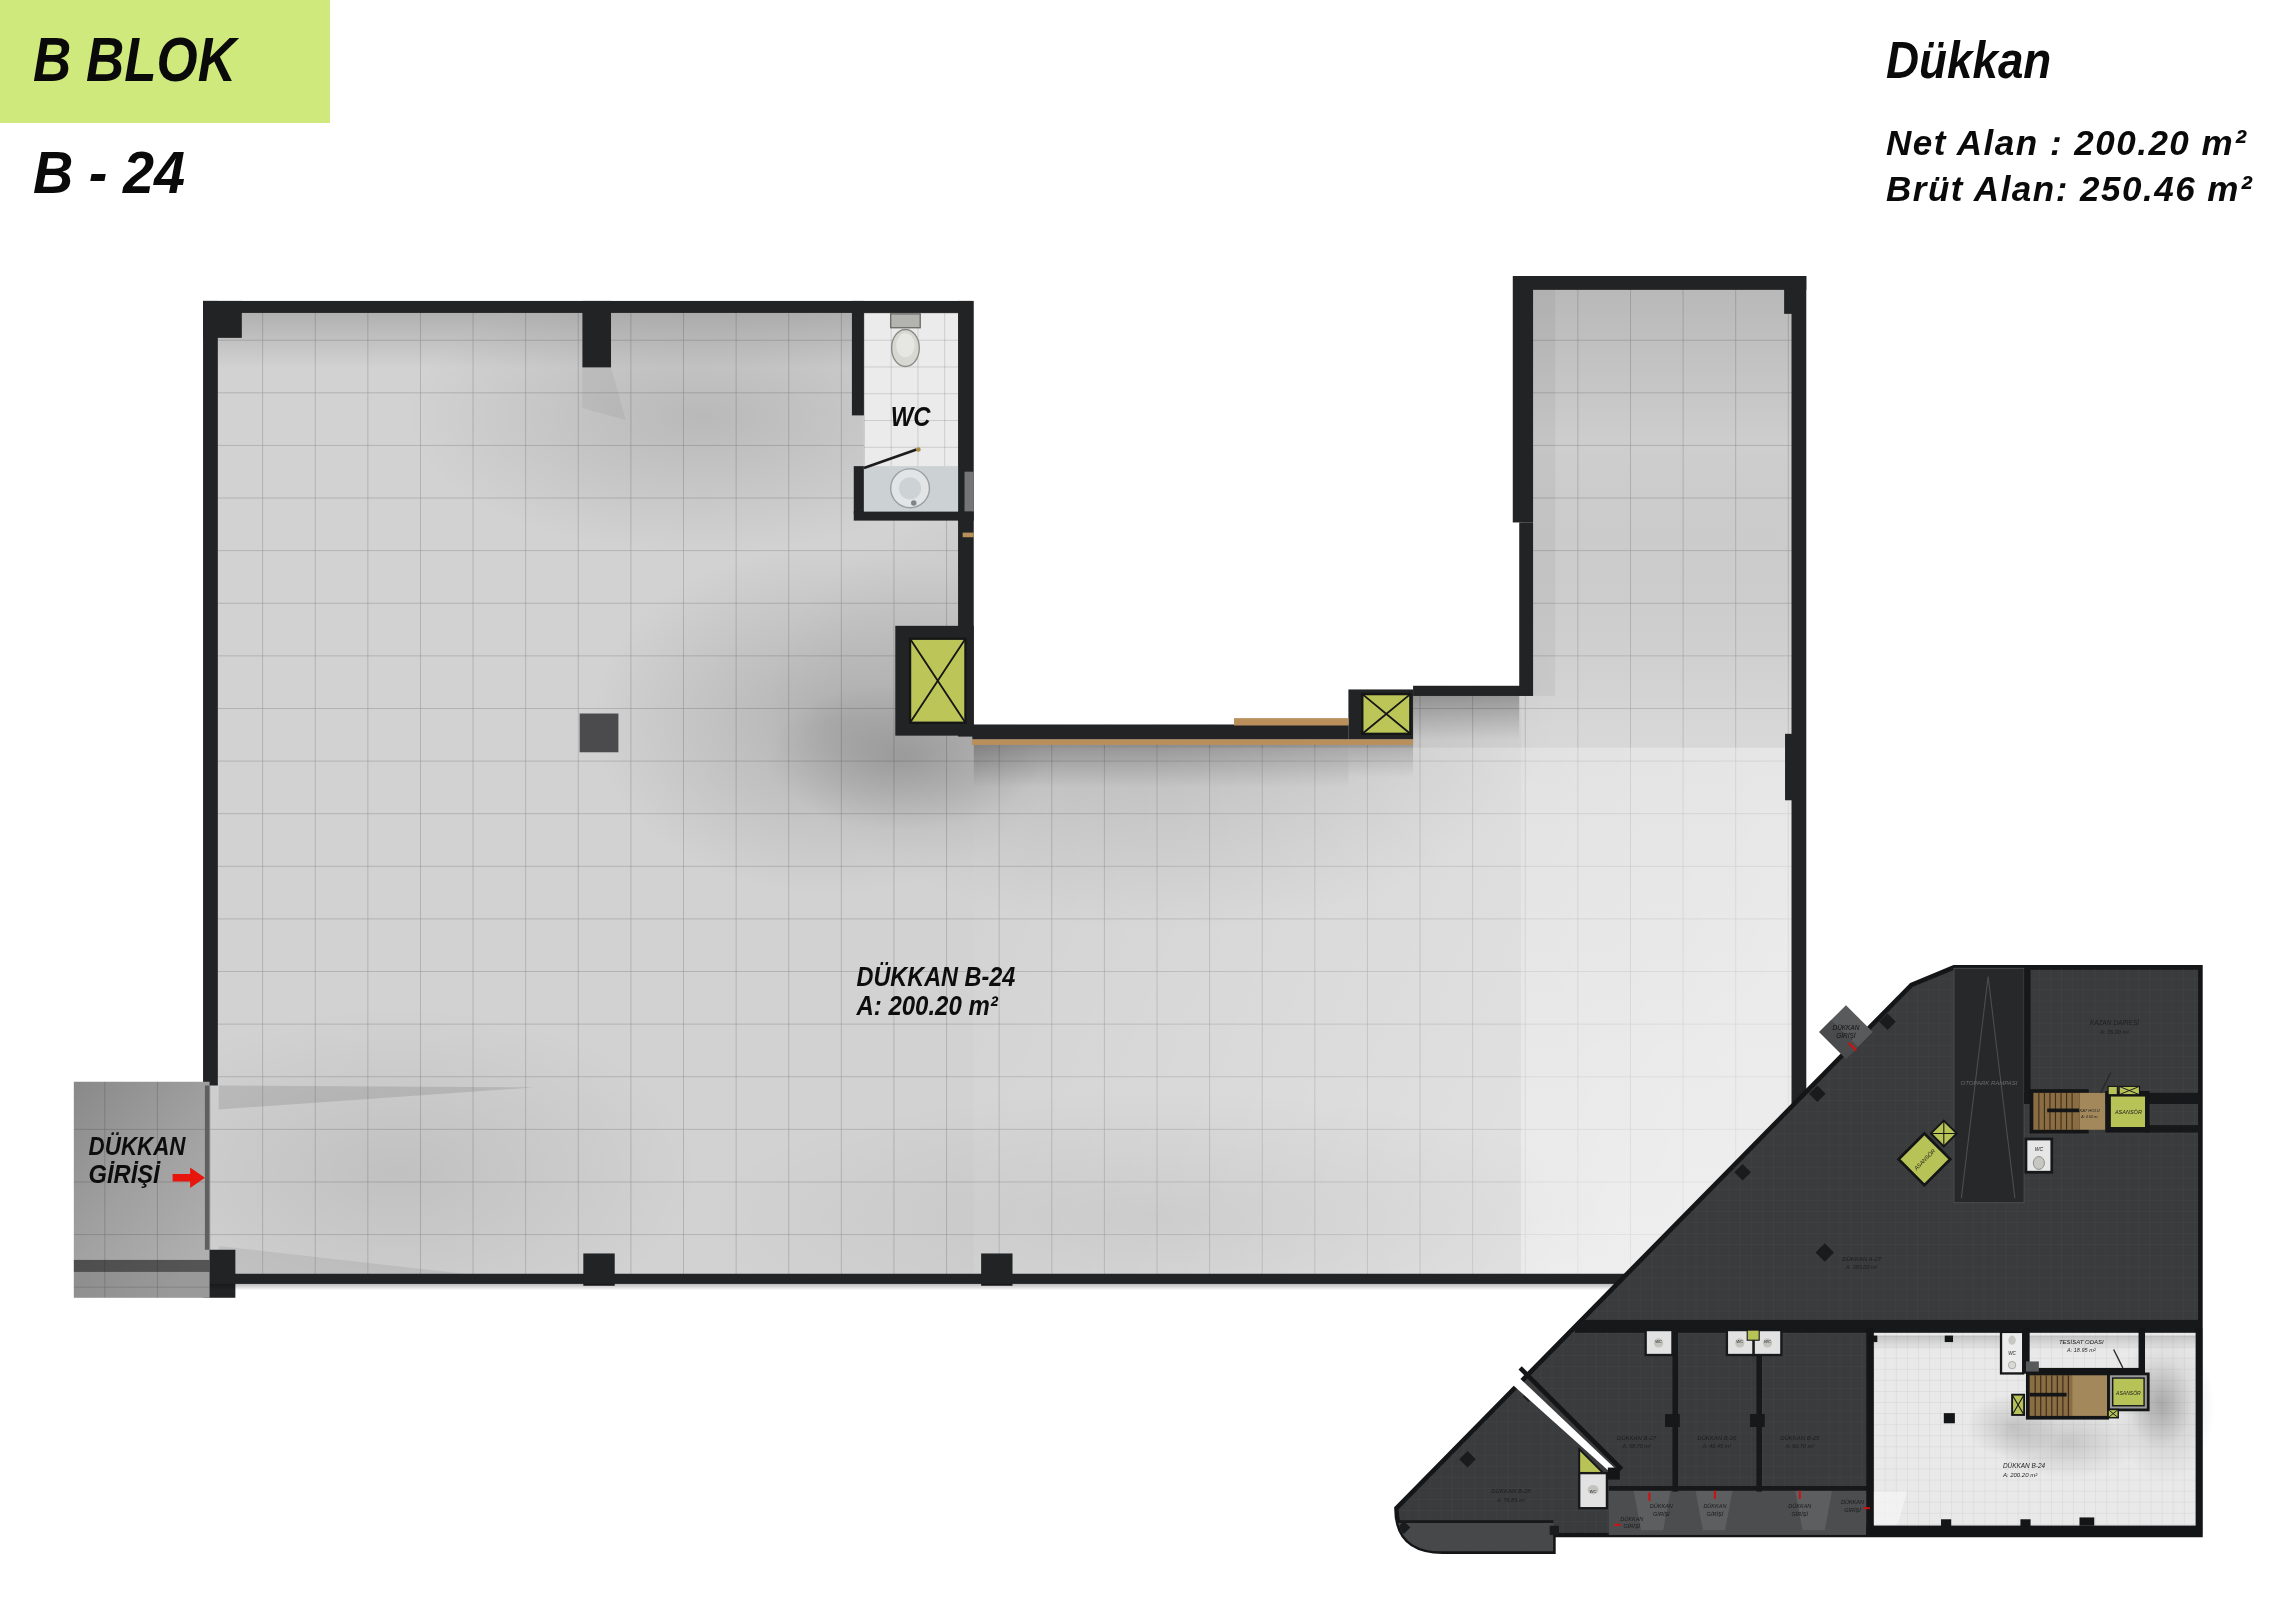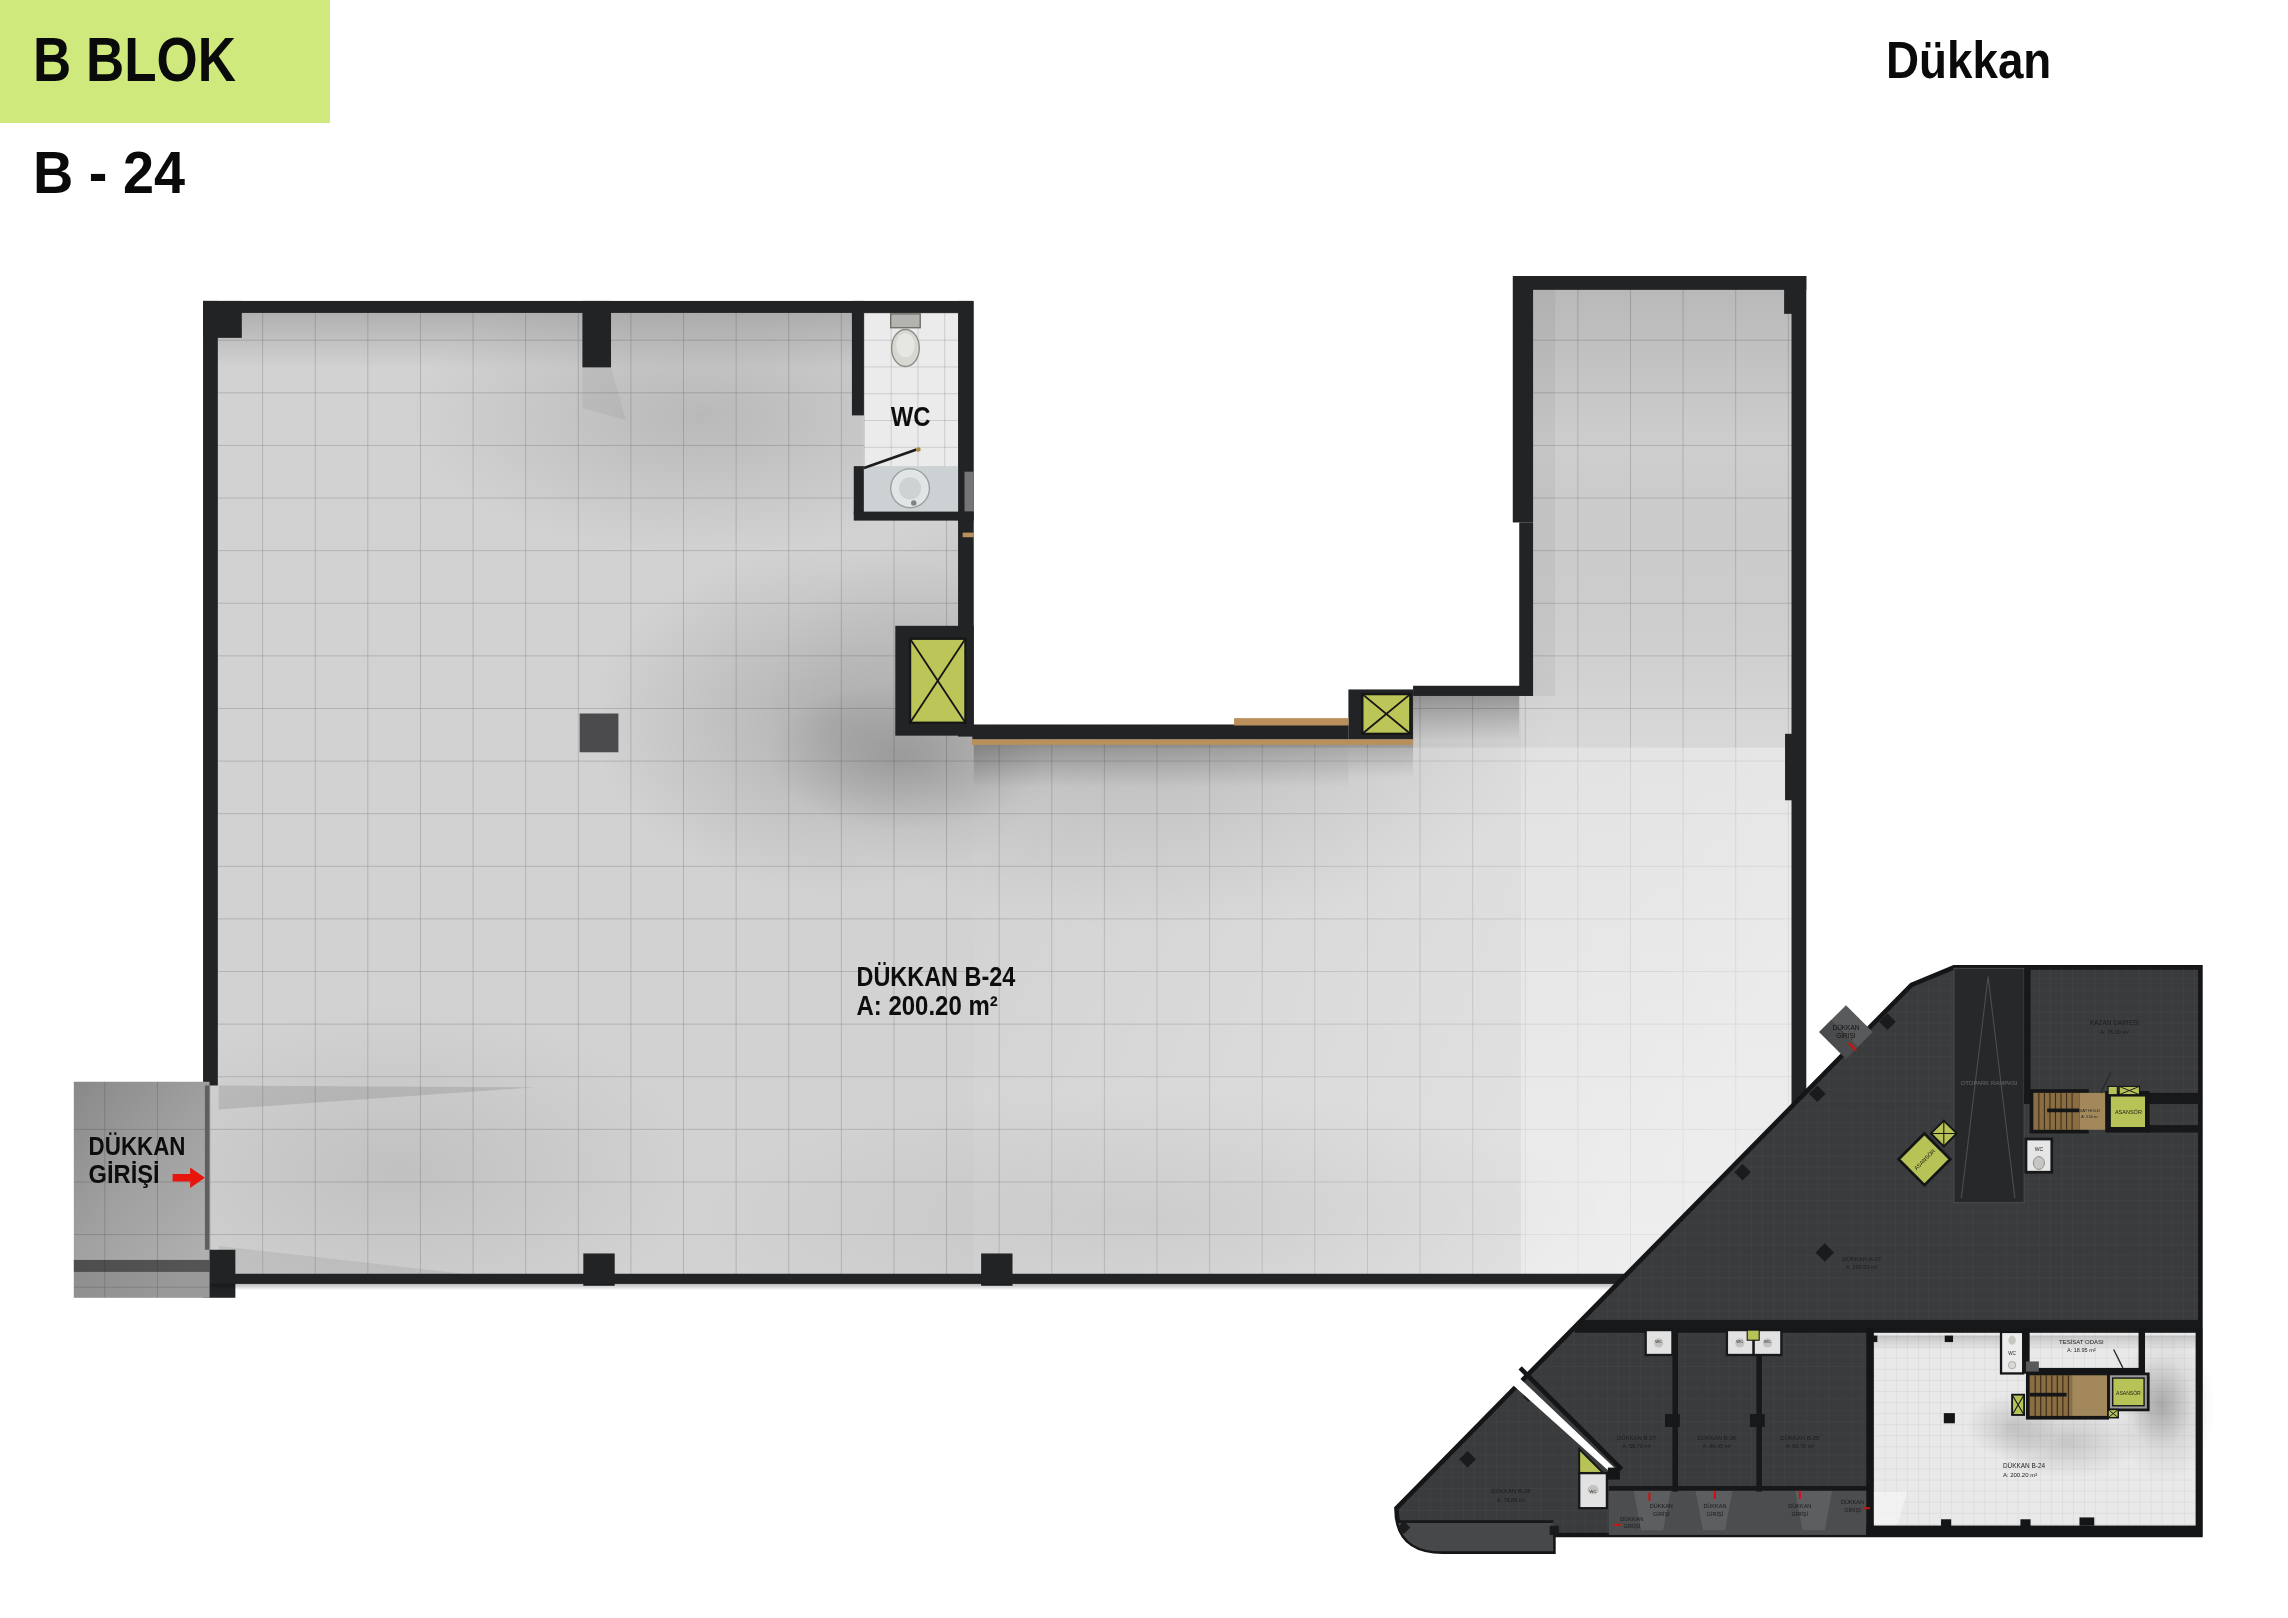--- a/index.html
+++ b/index.html
@@ -1,27 +1,28 @@
 <!DOCTYPE html>
 <html style="font-size:14.8px"><head>
 <meta charset="utf-8">
 <style>
   html,body{margin:0;padding:0;background:#ffffff;width:2289px;height:1619px;overflow:hidden;}
   *{font-family:"Liberation Sans", sans-serif;}
   .abs{position:absolute;}
 </style>
 </head>
 <body>
-<div style="position:relative;width:2289px;height:1533px;">
+<div style="position:relative;width:2289px;height:1533px;font-style:italic;">
 
 <div class="abs" style="left:0;top:0;width:330px;height:123px;background:#cfe97d;"></div>
 <div class="abs" style="left:33px;top:23px;font-size:63px;font-weight:bold;color:#0a0a0a;transform:scaleX(0.84);transform-origin:left top;">B BLOK</div>
 <div class="abs" style="left:33px;top:138px;font-size:60px;font-weight:bold;color:#0a0a0a;transform:scaleX(0.93);transform-origin:left top;">B - 24</div>
 
 <div class="abs" style="left:1886px;top:30px;font-size:52px;font-weight:bold;color:#0a0a0a;transform:scaleX(0.88);transform-origin:left top;">Dükkan</div>
+<div class="abs" style="left:1886px;top:120px;font-size:35px;font-weight:bold;color:#0a0a0a;line-height:46px;letter-spacing:1.5px;">Net Alan&nbsp;: 200.20 m²<br>Brüt Alan: 250.46 m²</div>
 
 <svg class="abs" style="left:0;top:0;" width="2289" height="1619" viewBox="0 0 2480 1754">
 <defs>
   <pattern id="tile" patternUnits="userSpaceOnUse" width="57" height="57" x="284" y="368">
     <rect width="57" height="57" fill="none"></rect>
     <path d="M0,0 H57 M0,0 V57" stroke="rgba(95,95,95,0.55)" stroke-width="1.1" fill="none"></path>
   </pattern>
   <pattern id="tileWC" patternUnits="userSpaceOnUse" width="29" height="29" x="936" y="339">
     <path d="M0,0 H29 M0,0 V29" stroke="rgba(120,120,120,0.6)" stroke-width="1" fill="none"></path>
   </pattern>

